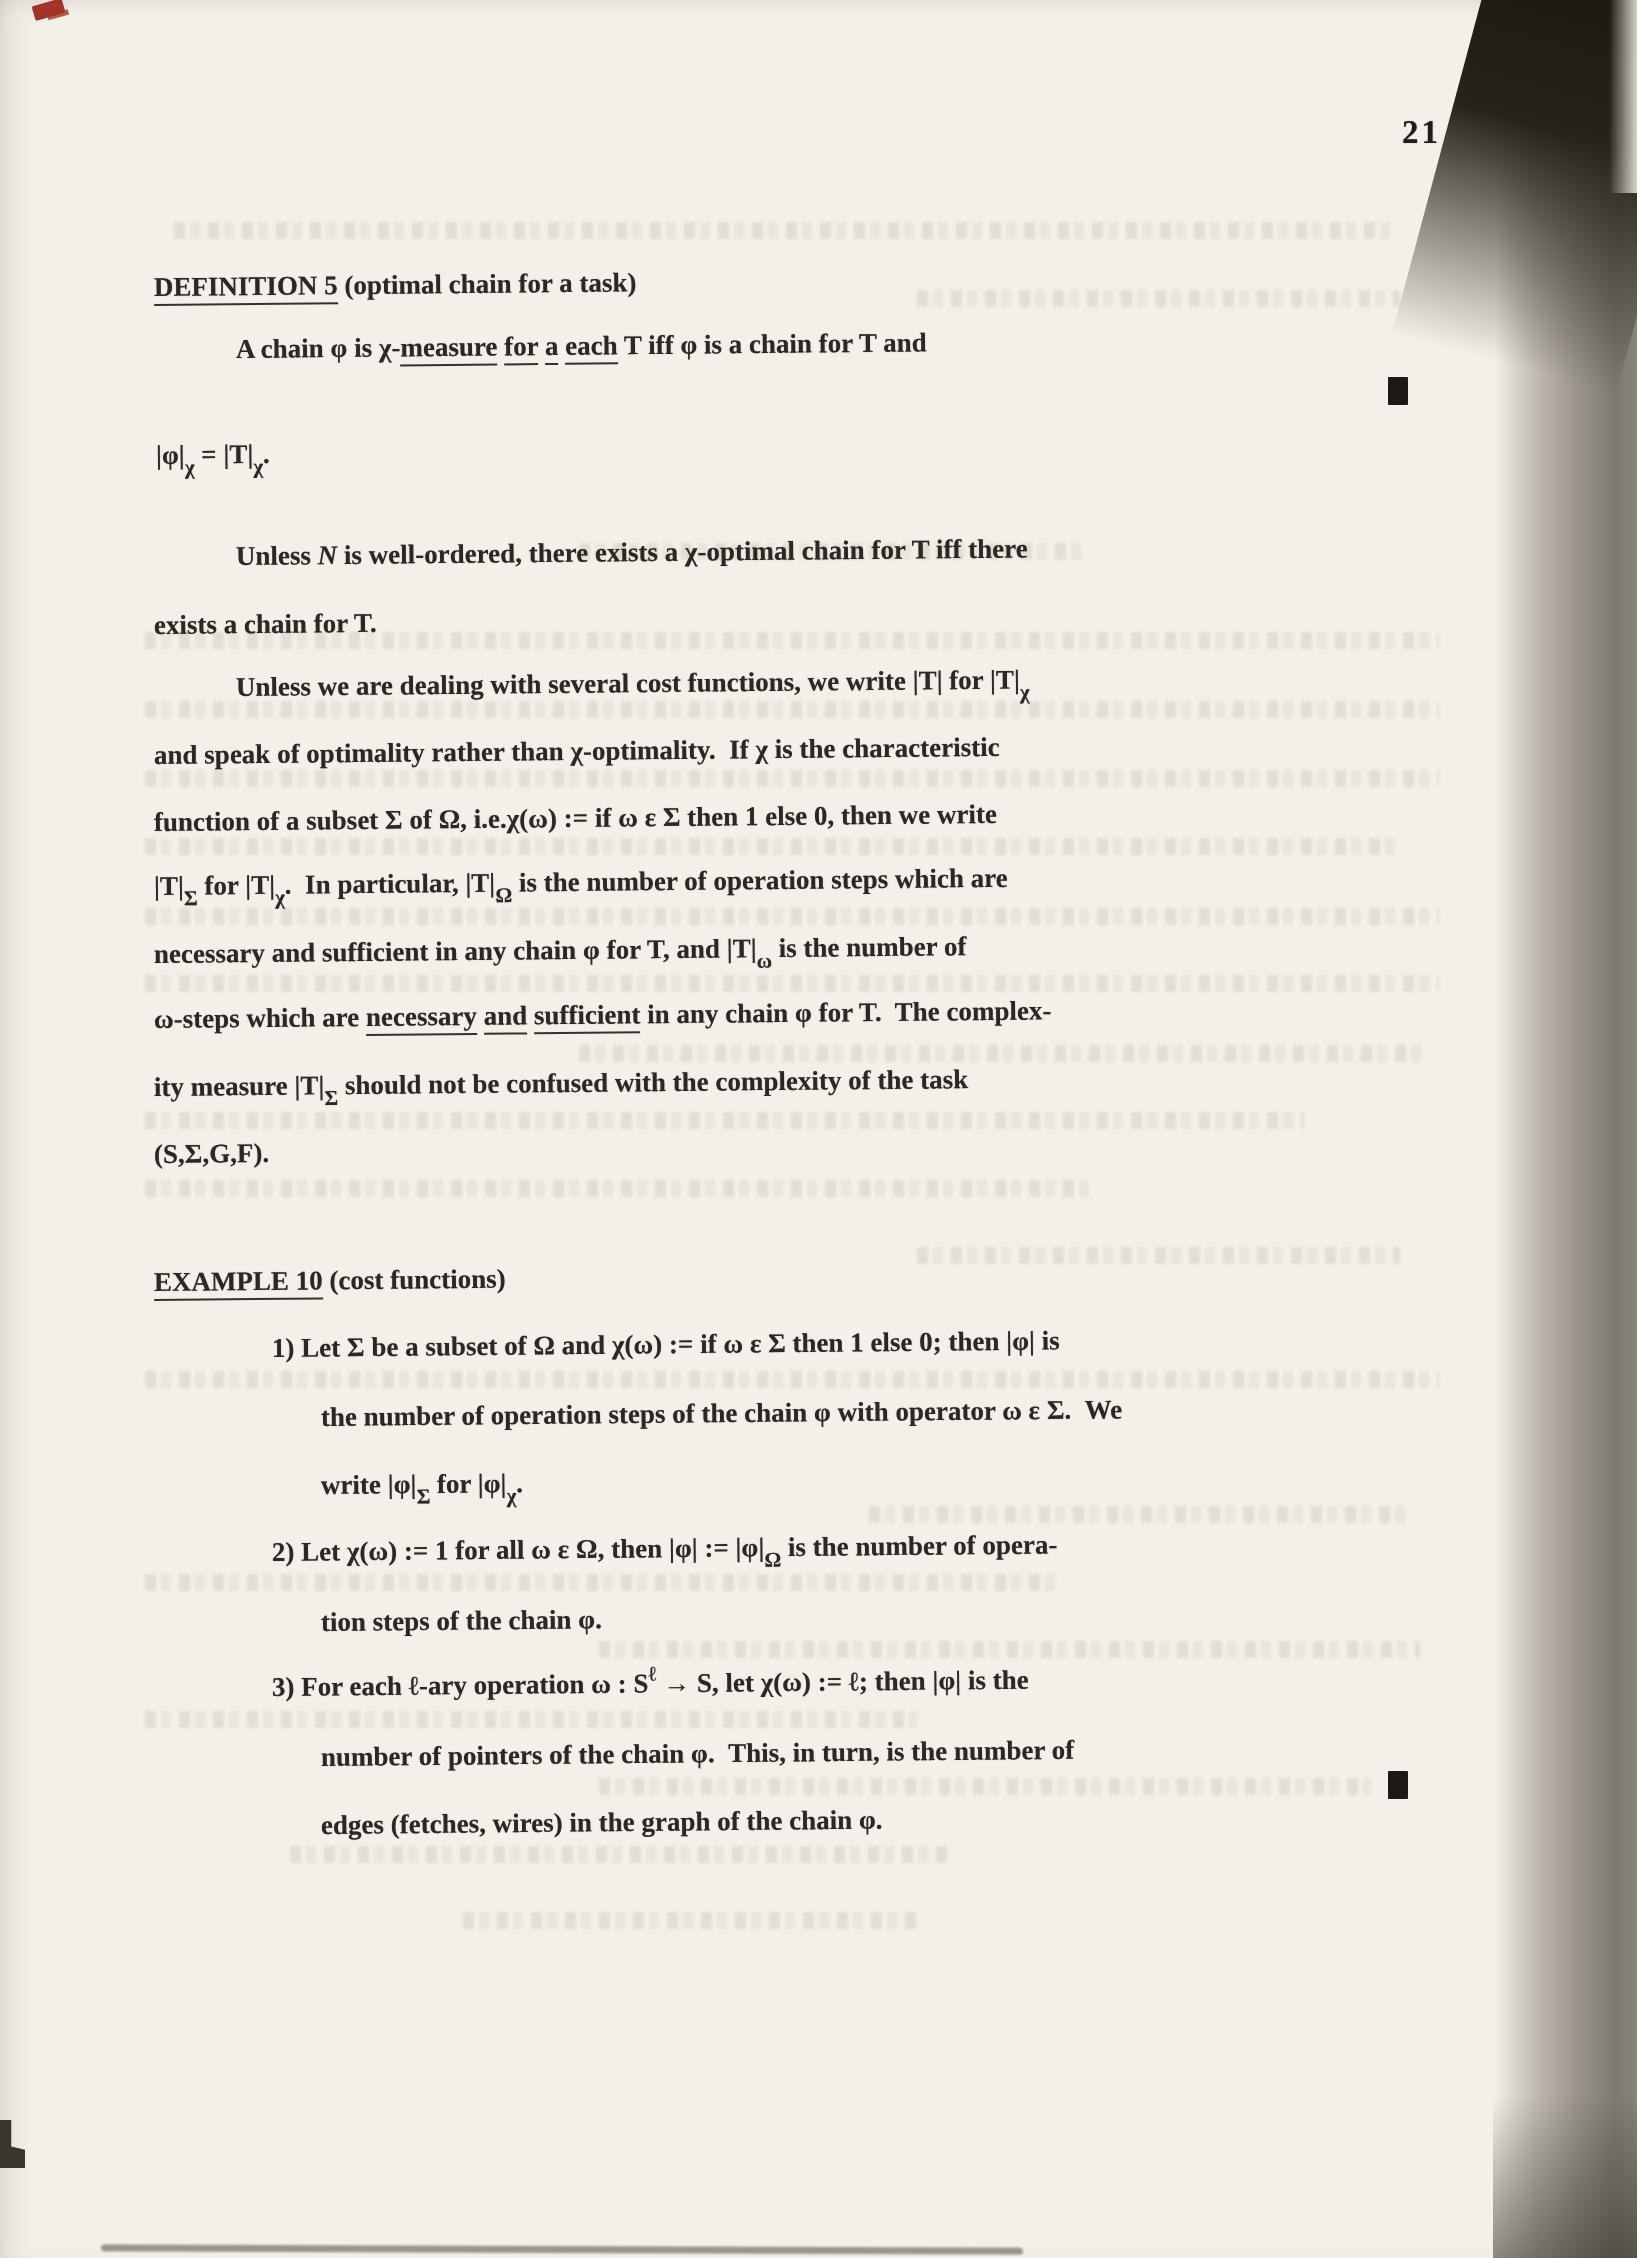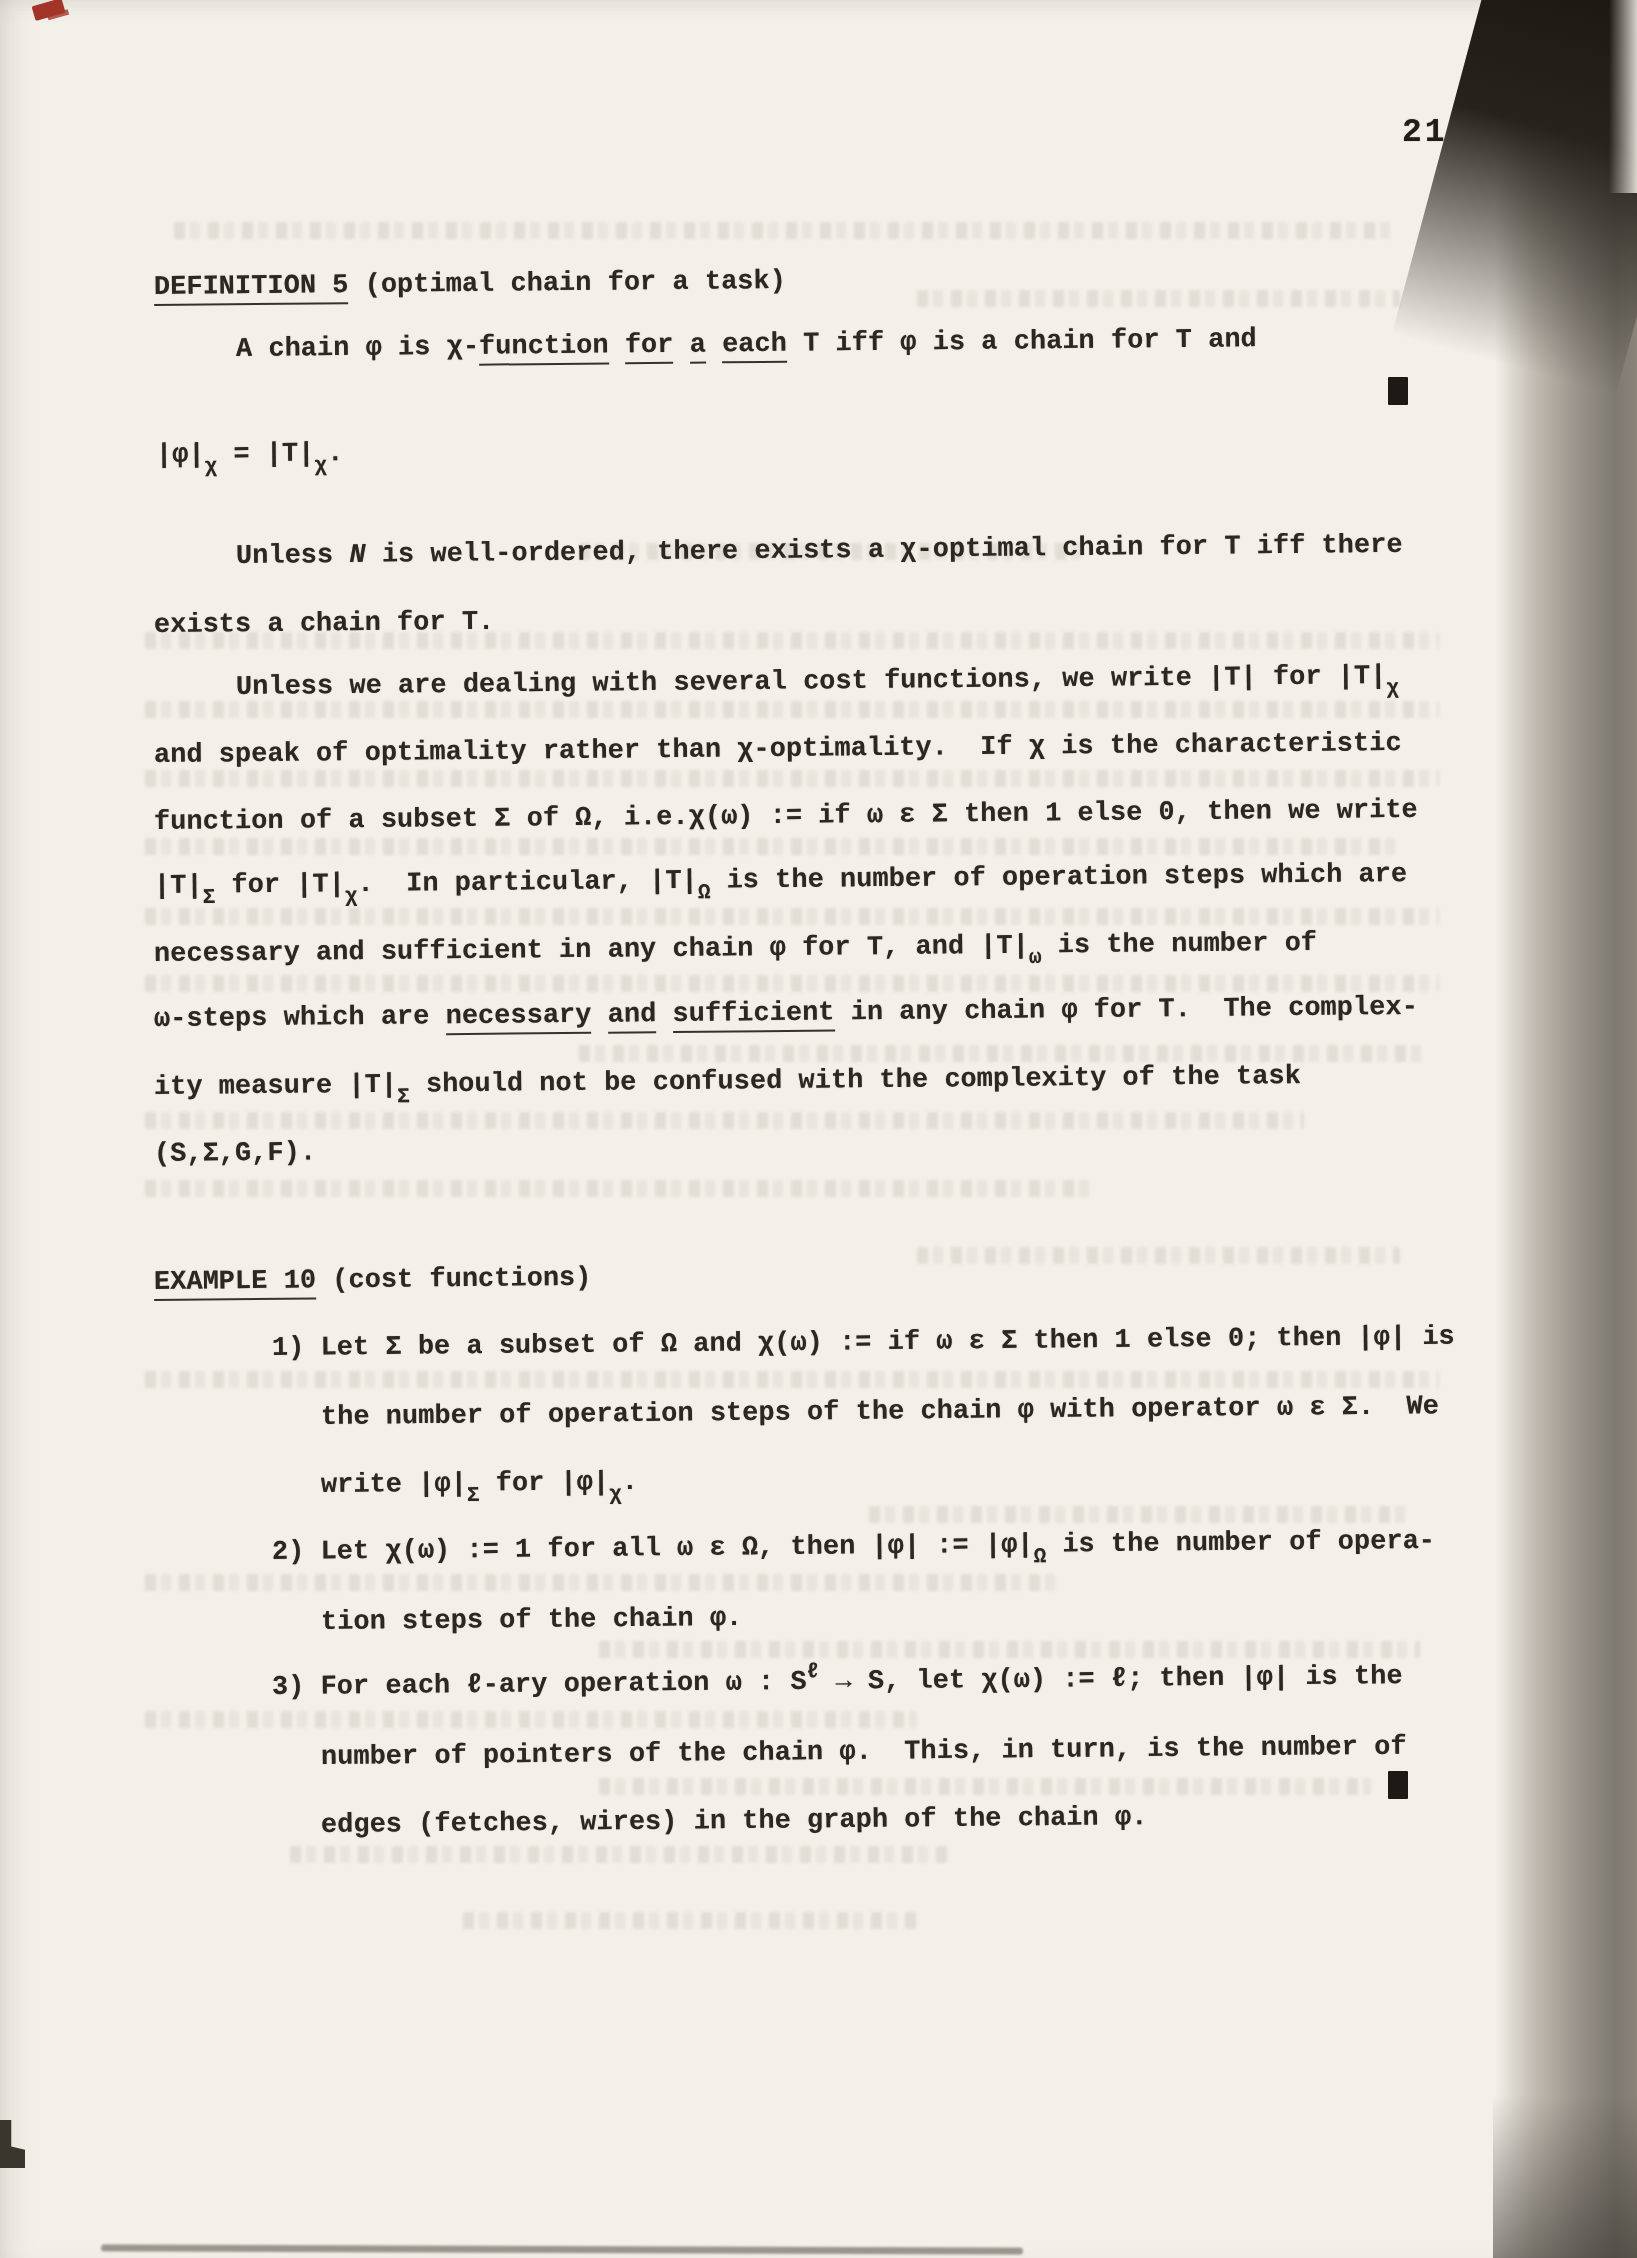--- a/index.html
+++ b/index.html
@@ -1,21 +1,21 @@
 <!DOCTYPE html>
 <html><head>
 <meta charset="utf-8">
 <style>
   html,body{margin:0;padding:0;background:#dedbd2;}
   .page{
     position:relative;
     width:1638px;height:2258px;
     background:#f2f0e9;
     overflow:hidden;
-    font-family:Liberation Mono, monospace;
+    font-family:Liberation Serif, serif;
     box-shadow:inset 25px 0 37px -27px rgba(95,90,78,.28), inset 0 17.4px 29px -23px rgba(95,90,78,.22);
   }
   .line{
     position:absolute;
     white-space:pre;
     font-size:27px;
     line-height:39px;
     font-weight:700;
     color:#2b2722;
     text-shadow:0 0 1px rgba(43,39,34,.45);
@@ -102,21 +102,21 @@
   <div class="ghost" style="top:1574px;left:145px;width:917px;"></div>
   <div class="ghost" style="top:1641px;left:599px;width:821px;"></div>
   <div class="ghost" style="top:1711px;left:145px;width:772px;"></div>
   <div class="ghost" style="top:1778px;left:599px;width:772px;"></div>
   <div class="ghost" style="top:1846px;left:290px;width:657px;"></div>
   <div class="ghost" style="top:1912px;left:463px;width:454px;"></div>
 
   <div class="pagenum">21</div>
 
   <div class="line" style="top:268px;left:154px;"><span class="u">DEFINITION 5</span><span> (optimal chain for a task)</span></div>
-  <div class="line" style="top:330px;left:236px;"><span>A chain φ is χ-</span><span class="u">function</span><span> </span><span class="u">for</span><span> </span><span class="u">a</span><span> </span><span class="u">each</span><span> T iff φ is a chain for T and</span></div>
+  <div class="line" style="top:330px;left:236px;"><span>A chain φ is χ-</span><span class="u">measure</span><span> </span><span class="u">for</span><span> </span><span class="u">a</span><span> </span><span class="u">each</span><span> T iff φ is a chain for T and</span></div>
   <div class="qed" style="top:377px;left:1388px;">■</div>
   <div class="line" style="top:436px;left:156px;"><span>|φ|</span><sub>χ</sub><span> = |T|</span><sub>χ</sub><span>.</span></div>
 
   <div class="line" style="top:537px;left:236px;"><span>Unless </span><span class="i">N</span><span> is well-ordered, there exists a χ-optimal chain for T iff there</span></div>
   <div class="line" style="top:606px;left:154px;"><span>exists a chain for T.</span></div>
 
   <div class="line" style="top:668px;left:236px;"><span>Unless we are dealing with several cost functions, we write |T| for |T|</span><sub>χ</sub></div>
   <div class="line" style="top:736px;left:154px;"><span>and speak of optimality rather than χ-optimality.  If χ is the characteristic</span></div>
   <div class="line" style="top:803px;left:154px;"><span>function of a subset Σ of Ω, i.e.χ(ω) := if ω ε Σ then 1 else 0, then we write</span></div>
   <div class="line" style="top:867px;left:154px;"><span>|T|</span><sub>Σ</sub><span> for |T|</span><sub>χ</sub><span>.  In particular, |T|</span><sub>Ω</sub><span> is the number of operation steps which are</span></div>

